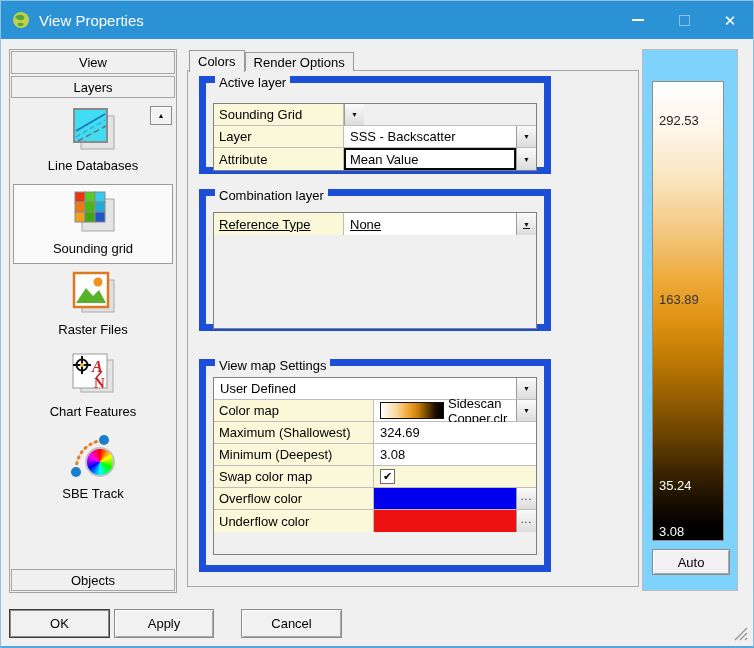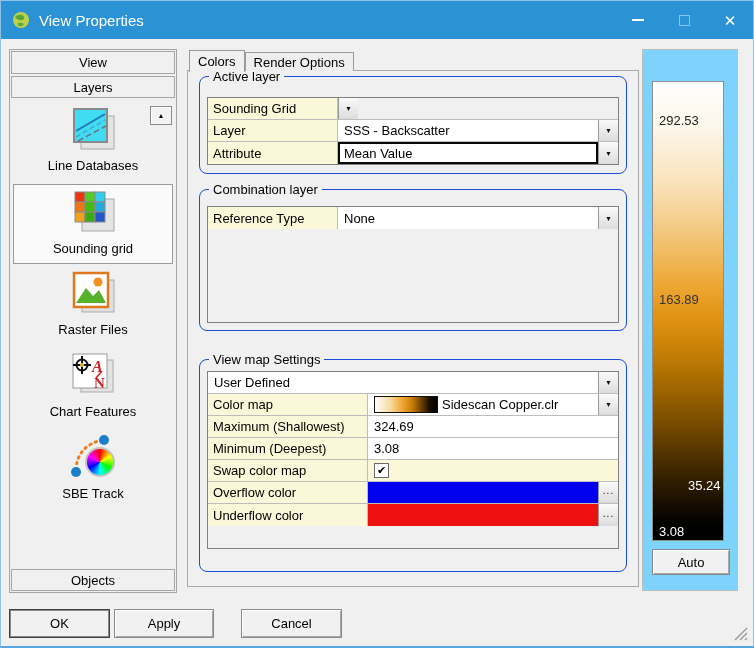--- a/index.html
+++ b/index.html
@@ -43,28 +43,28 @@
     border: 1px solid #a6a6a6; background: #f0f0f0; display: flex; align-items: center; justify-content: center; cursor: pointer; }
   
   .tabs { position: absolute; left: 188px; top: 49px; display: flex; align-items: flex-start; z-index: 3; }
   .tab { border: 1px solid #9a9a9a; border-bottom: none; padding: 0 8px;
     display: flex; align-items: center; cursor: pointer; }
   .tab.active { height: 22px; background: #f0f0f0; }
   .tab.inactive { height: 19px; margin-top: 2px; background: #eeeeee; }
   
   .tabpage { position: absolute; left: 186px; top: 69px; width: 452px; height: 517px;
     border: 1px solid #a8a8a8; background: #f0f0f0; z-index: 1; }
-  .group { position: absolute; left: 11px; width: 428px; border: 1px solid #1d4ed8; border-radius: 8px; }
+  .group { position: absolute; left: 11px; width: 352px; border: 7px solid #1d4ed8; border-radius: 0; }
   .group-title { position: absolute; top: -8px; left: 9px; background: #f0f0f0; padding: 0 4px; font-size: 13px; }
   .g-active { top: 5px; height: 98px; }
   .g-comb { top: 118px; height: 142px; }
   .g-cmap { top: 288px; height: 213px; }
   .ptable { position: absolute; left: 7px; right: 7px; border: 1px solid #808080; background: #f0f0f0; }
   .t-active { top: 20px; height: 68px; }
-  .t-comb { top: 16px; height: 117px; }
+  .t-comb { top: 16px; height: 117px; text-decoration: underline; }
   .t-cmap { top: 11px; height: 178px; }
   .prow { display: flex; height: 22px; border-bottom: 1px solid #bdbdbd; }
   .prow:last-of-type { border-bottom: none; }
   .lcell { width: 130px; flex: 0 0 auto; background: #faf8d8; border-right: 1px solid #bdbdbd;
     display: flex; align-items: center; padding: 0 5px; }
   .t-cmap .lcell { width: 160px; }
   .vcell { flex: 1; background: #fff; display: flex; align-items: center; padding: 0 6px; min-width: 0; }
   .vcell.focused { box-shadow: inset 0 0 0 2px #0a0a0a; }
   .vcell.yellow { background: #faf8d8; }
   .vcell.nopad { padding: 0; }
@@ -79,21 +79,21 @@
   .fill-swatch { align-self: stretch; flex: 1; }
   
   .right-panel { position: absolute; left: 641px; top: 48px; width: 96px; height: 542px;
     border: 1px solid #bcbcbc; background: #7dd3fc; }
   .scale { position: absolute; left: 9px; top: 31px; width: 72px; height: 460px; border: 1px solid #8e8e8e;
     background: linear-gradient(180deg,#ffffff 0%,#fdf6ea 10%,#f9e3bb 22%,#f3c77d 33%,#eda835 44%,
       #df9212 52%,#c17c04 60%,#9a6200 68%,#6b4300 77%,#3c2500 85%,#180e00 92%,#000000 97%,#000 100%); }
   .scale-label { position: absolute; left: 6px; font-size: 13px; }
   .sl-0 { top: 31px; color: #222; }
   .sl-1 { top: 210px; color: #333; }
-  .sl-2 { top: 396px; color: #fff; margin-left: 29px; }
+  .sl-2 { top: 396px; color: #fff; }
   .sl-3 { top: 442px; color: #fff; }
   .auto-btn { position: absolute; left: 9px; top: 499px; width: 78px; height: 26px;
     border: 1px solid #8a8a8a; background: #f1f1f1; box-shadow: inset 1px 1px 0 #fff, inset -1px -1px 0 #a8a8a8;
     display: flex; align-items: center; justify-content: center; cursor: pointer; }
   
   .btn { position: absolute; top: 608px; height: 29px; background: #f1f1f1;
     border: 1px solid #8a8a8a; box-shadow: inset 1px 1px 0 #fff, inset -1px -1px 0 #a8a8a8;
     display: flex; align-items: center; justify-content: center; cursor: pointer; }
   .btn-ok { left: 8px; width: 101px; border: 1px solid #3f3f3f; box-shadow: inset 0 0 0 1px #8a8a8a, inset 1px 1px 0 #fff; }
   .btn-apply { left: 113px; width: 100px; }

